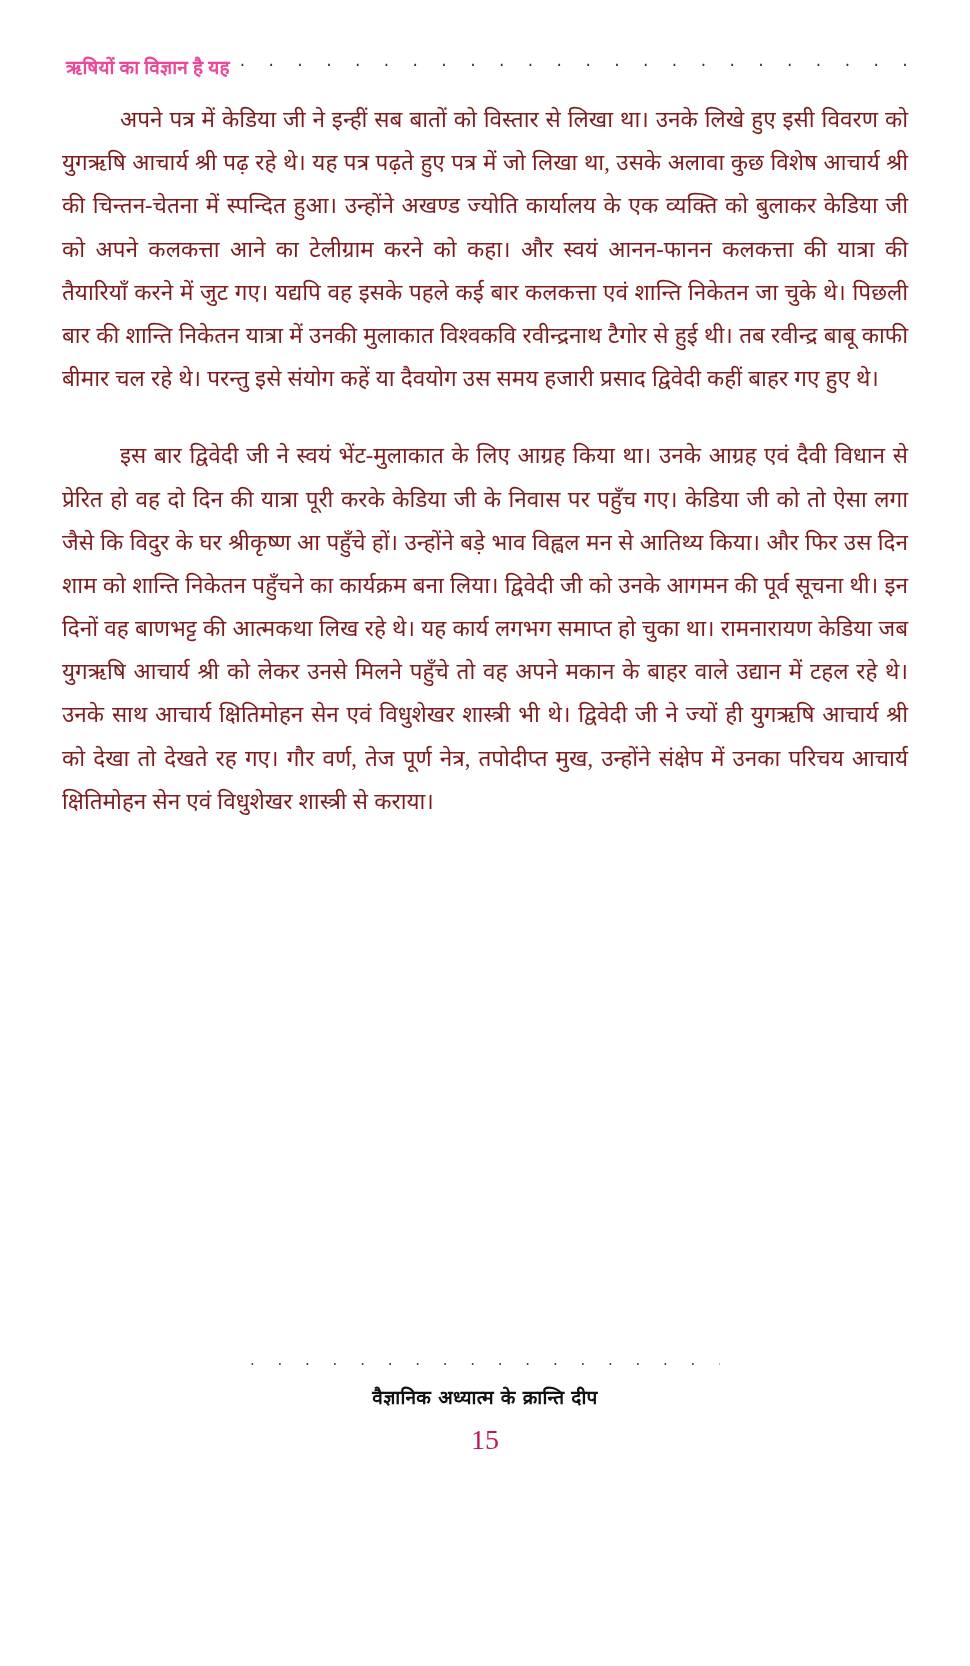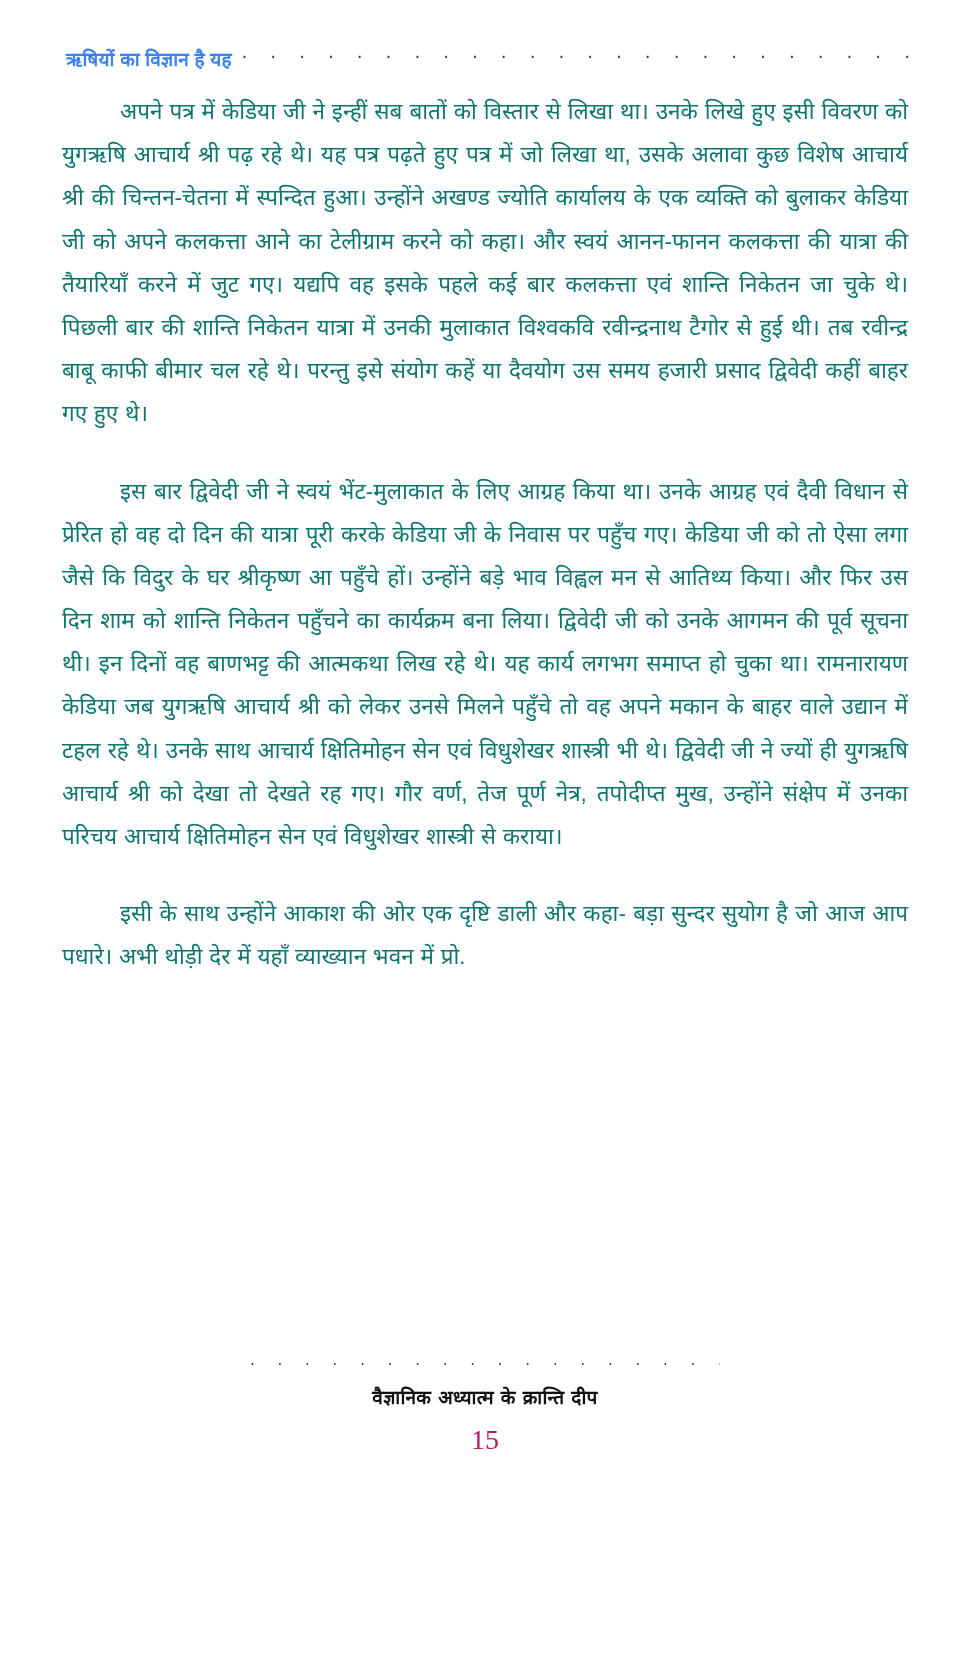--- a/index.html
+++ b/index.html
@@ -28,51 +28,52 @@
   
   .running-head {
     display: flex;
     align-items: baseline;
     gap: 10px;
     margin-top: 6px;
     margin-bottom: 18px;
     padding-left: 4px;
   }
   .running-head .rh-text {
-    font-family: Liberation Sans, sans-serif;
+    font-family: Liberation Serif, serif;
     font-size: 19px;
     font-weight: 700;
     letter-spacing: 0.2px;
     white-space: nowrap;
-    color: #3b82f6;
+    color: #ec4899;
+    margin-top: 8px;
   }
   .running-head .rh-dots {
     flex: 1 1 auto;
     font-family: "DejaVu Sans", sans-serif;
     font-size: 17px;
     letter-spacing: 9px;
     color: #333;
     overflow: hidden;
     white-space: nowrap;
     transform: translateY(-3px);
   }
 
   
   .body-text {
     flex: 1 1 auto;
   }
   .para {
-    font-family: Liberation Sans, sans-serif;
+    font-family: Liberation Serif, serif;
     font-size: 22.5px;
     line-height: 1.92;
     text-align: justify;
     text-justify: inter-word;
     text-indent: 58px;
     margin: 0 0 34px 0;
-    color: #0f766e;
+    color: #7f1d1d;
     word-spacing: 0.5px;
   }
   .para:last-child { margin-bottom: 0; }
 
   
   .footer {
     margin-top: auto;
     display: flex;
     flex-direction: column;
     align-items: center;
@@ -111,21 +112,20 @@
 <div class="page">
 
   <div class="running-head">
     <span class="rh-text">ऋषियों का विज्ञान है यह</span>
     <span class="rh-dots">· · · · · · · · · · · · · · · · · · · · · · · · · · · · · · · · · ·</span>
   </div>
 
   <div class="body-text">
     <p class="para">अपने पत्र में केडिया जी ने इन्हीं सब बातों को विस्तार से लिखा था। उनके लिखे हुए इसी विवरण को युगऋषि आचार्य श्री पढ़ रहे थे। यह पत्र पढ़ते हुए पत्र में जो लिखा था, उसके अलावा कुछ विशेष आचार्य श्री की चिन्तन-चेतना में स्पन्दित हुआ। उन्होंने अखण्ड ज्योति कार्यालय के एक व्यक्ति को बुलाकर केडिया जी को अपने कलकत्ता आने का टेलीग्राम करने को कहा। और स्वयं आनन-फानन कलकत्ता की यात्रा की तैयारियाँ करने में जुट गए। यद्यपि वह इसके पहले कई बार कलकत्ता एवं शान्ति निकेतन जा चुके थे। पिछली बार की शान्ति निकेतन यात्रा में उनकी मुलाकात विश्वकवि रवीन्द्रनाथ टैगोर से हुई थी। तब रवीन्द्र बाबू काफी बीमार चल रहे थे। परन्तु इसे संयोग कहें या दैवयोग उस समय हजारी प्रसाद द्विवेदी कहीं बाहर गए हुए थे।</p>
     <p class="para">इस बार द्विवेदी जी ने स्वयं भेंट-मुलाकात के लिए आग्रह किया था। उनके आग्रह एवं दैवी विधान से प्रेरित हो वह दो दिन की यात्रा पूरी करके केडिया जी के निवास पर पहुँच गए। केडिया जी को तो ऐसा लगा जैसे कि विदुर के घर श्रीकृष्ण आ पहुँचे हों। उन्होंने बड़े भाव विह्वल मन से आतिथ्य किया। और फिर उस दिन शाम को शान्ति निकेतन पहुँचने का कार्यक्रम बना लिया। द्विवेदी जी को उनके आगमन की पूर्व सूचना थी। इन दिनों वह बाणभट्ट की आत्मकथा लिख रहे थे। यह कार्य लगभग समाप्त हो चुका था। रामनारायण केडिया जब युगऋषि आचार्य श्री को लेकर उनसे मिलने पहुँचे तो वह अपने मकान के बाहर वाले उद्यान में टहल रहे थे। उनके साथ आचार्य क्षितिमोहन सेन एवं विधुशेखर शास्त्री भी थे। द्विवेदी जी ने ज्यों ही युगऋषि आचार्य श्री को देखा तो देखते रह गए। गौर वर्ण, तेज पूर्ण नेत्र, तपोदीप्त मुख, उन्होंने संक्षेप में उनका परिचय आचार्य क्षितिमोहन सेन एवं विधुशेखर शास्त्री से कराया।</p>
-    <p class="para">इसी के साथ उन्होंने आकाश की ओर एक दृष्टि डाली और कहा- बड़ा सुन्दर सुयोग है जो आज आप पधारे। अभी थोड़ी देर में यहाँ व्याख्यान भवन में प्रो.</p>
   </div>
 
   <div class="footer">
     <div class="footer-rule">· · · · · · · · · · · · · · · · · · · · · ·</div>
     <div class="footer-caption">वैज्ञानिक अध्यात्म के क्रान्ति दीप</div>
     <div class="page-number">15</div>
   </div>
 
 </div>
 

